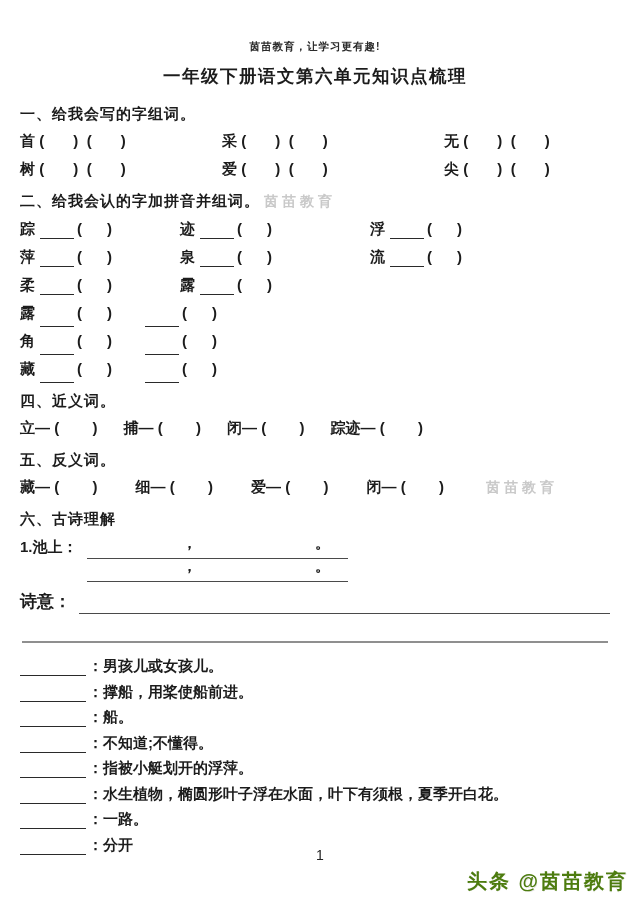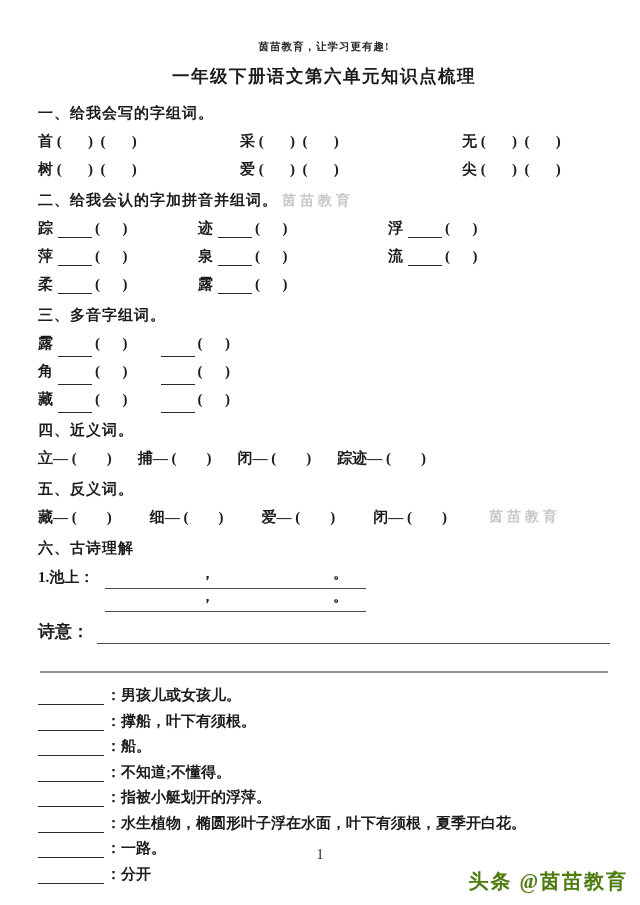--- a/index.html
+++ b/index.html
@@ -1,24 +1,24 @@
 <!DOCTYPE html>
 <html><head>
 <meta charset="utf-8">
 <style>
   * { margin:0; padding:0; box-sizing:border-box; }
   html,body { background:#ffffff; }
   .page {
     position:relative;
     width:640px; height:905px;
     background:#ffffff;
-    font-family:Liberation Serif, serif;
+    font-family:Liberation Sans, sans-serif;
     font-weight:bold;
     color:#1c1c1c;
-    padding:40px 30px 0 38px;
+    padding:40px 30px 0 20px;
     overflow:hidden;
   }
   .header-note {
     text-align:center;
     font-size:10.5px;
     letter-spacing:1px;
     color:#2b2b2b;
     margin-bottom:10px;
     font-weight:bold;
   }
@@ -108,21 +108,20 @@
   <div class="row">
     <span class="s2c1"><span>萍</span><span class="blank w34"></span><span class="pre">(      )</span></span>
     <span class="s2c2"><span>泉</span><span class="blank w34"></span><span class="pre">(      )</span></span>
     <span><span>流</span><span class="blank w34"></span><span class="pre">(      )</span></span>
   </div>
   <div class="row">
     <span class="s2c1"><span>柔</span><span class="blank w34"></span><span class="pre">(      )</span></span>
     <span><span>露</span><span class="blank w34"></span><span class="pre">(      )</span></span>
   </div>
 
-  <div class="sec-heading mt4">三、多音字组词。</div>
   <div class="row">
     <span>露</span>
       <span class="blank w34"></span>
       <span class="pre">(      )</span>
       <span class="gap28"></span>
       <span class="blank w34"></span>
       <span class="pre">(      )</span>
   </div>
   <div class="row">
     <span>角</span>
@@ -180,21 +179,21 @@
       </span>
   </div>
   <div class="meaning-row">
     <span>诗意：</span>
     <span class="fill-line"></span>
   </div>
 
   <div class="divider"></div>
 
   <div class="def-row"><span class="blank w66"></span><span>：男孩儿或女孩儿。</span></div>
-  <div class="def-row"><span class="blank w66"></span><span>：撑船，叶下有须根。</span></div>
+  <div class="def-row"><span class="blank w66"></span><span>：撑船，用桨使船前进。</span></div>
   <div class="def-row"><span class="blank w66"></span><span>：船。</span></div>
   <div class="def-row"><span class="blank w66"></span><span>：不知道;不懂得。</span></div>
   <div class="def-row"><span class="blank w66"></span><span>：指被小艇划开的浮萍。</span></div>
   <div class="def-row"><span class="blank w66"></span><span>：水生植物，椭圆形叶子浮在水面，叶下有须根，夏季开白花。</span></div>
   <div class="def-row"><span class="blank w66"></span><span>：一路。</span></div>
   <div class="def-row"><span class="blank w66"></span><span>：分开</span></div>
 
   <div class="page-number">1</div>
   <div class="footer-watermark">头条 @茵苗教育</div>
 

